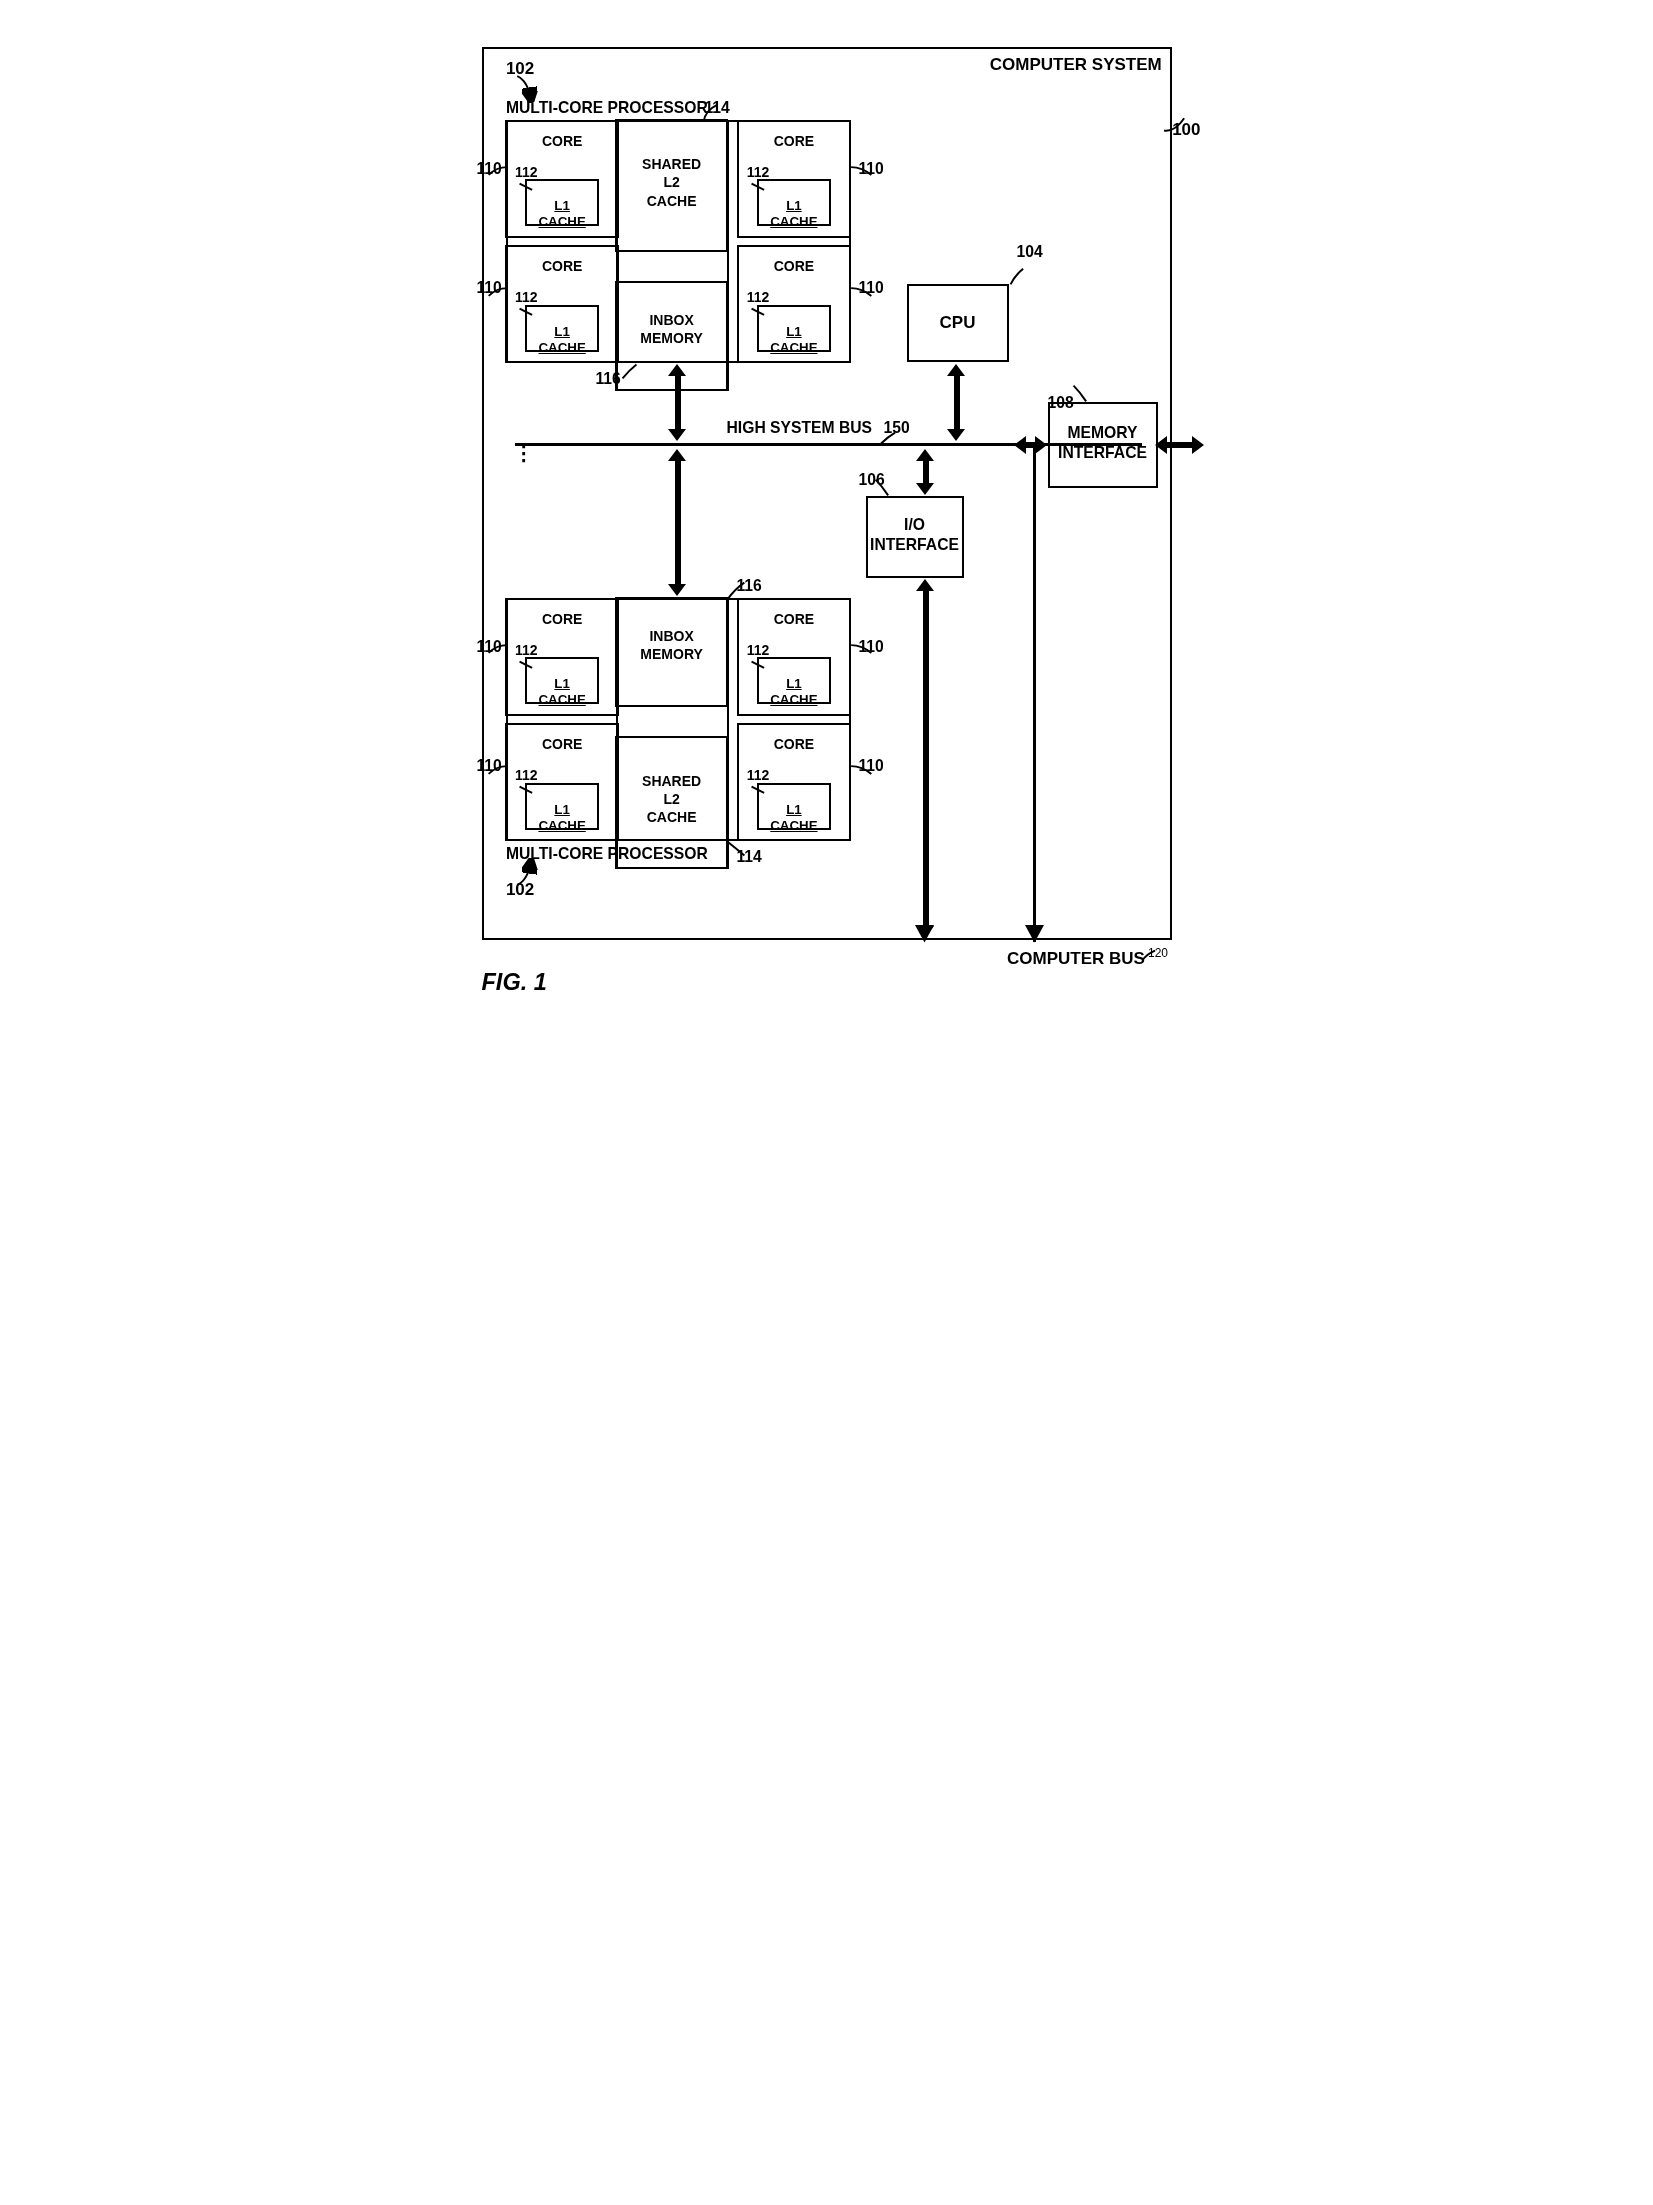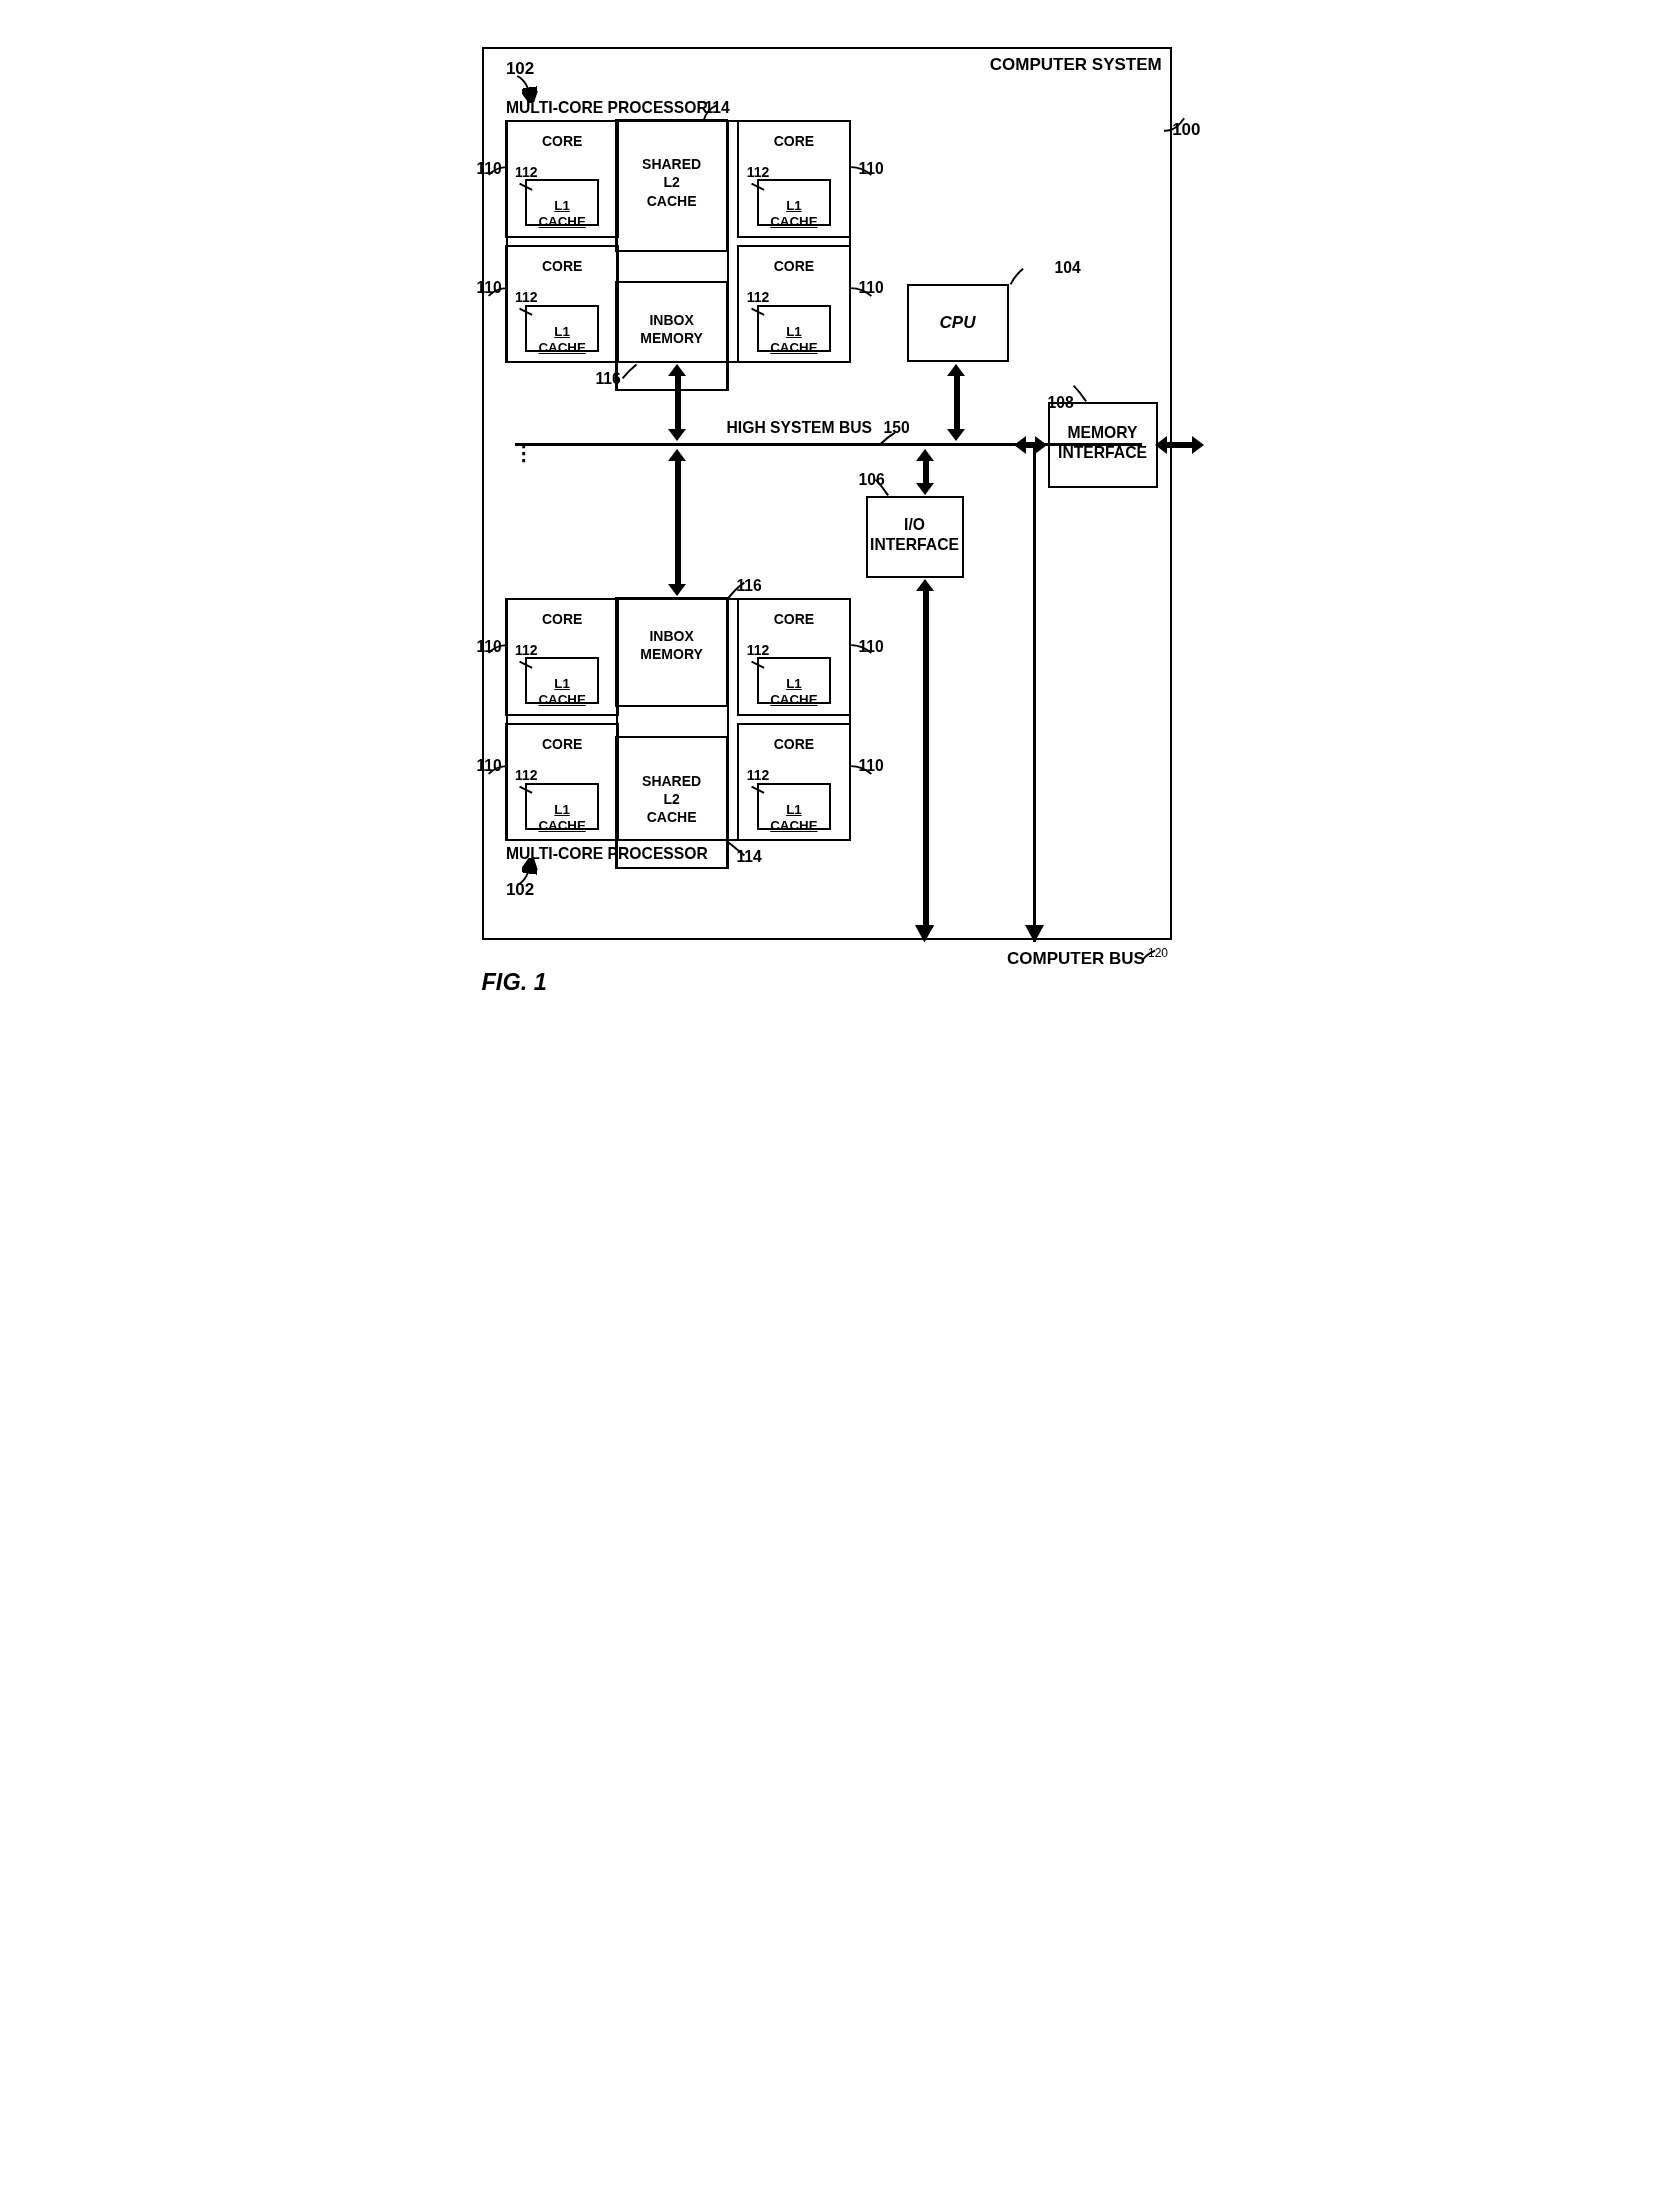--- a/index.html
+++ b/index.html
@@ -149,23 +149,22 @@
     position: absolute;
     left: 423px;
     top: 235px;
     width: 102px;
     height: 78px;
     border: 2.4px solid #000;
     text-align: center;
     font-size: 17px;
     font-weight: bold;
     line-height: 74px;
-    font-style: italic;
-  }
-  .ref-104 { position: absolute; left: 533px; top: 210px; font-size: 15.7px; font-weight: bold; margin-left: 38px; }
+  }
+  .ref-104 { position: absolute; left: 533px; top: 194px; font-size: 15.7px; font-weight: bold; }
 
   .mem-if {
     position: absolute;
     left: 564px;
     top: 353px;
     width: 110px;
     height: 86px;
     border: 2.4px solid #000;
     text-align: center;
     font-size: 15.7px;

